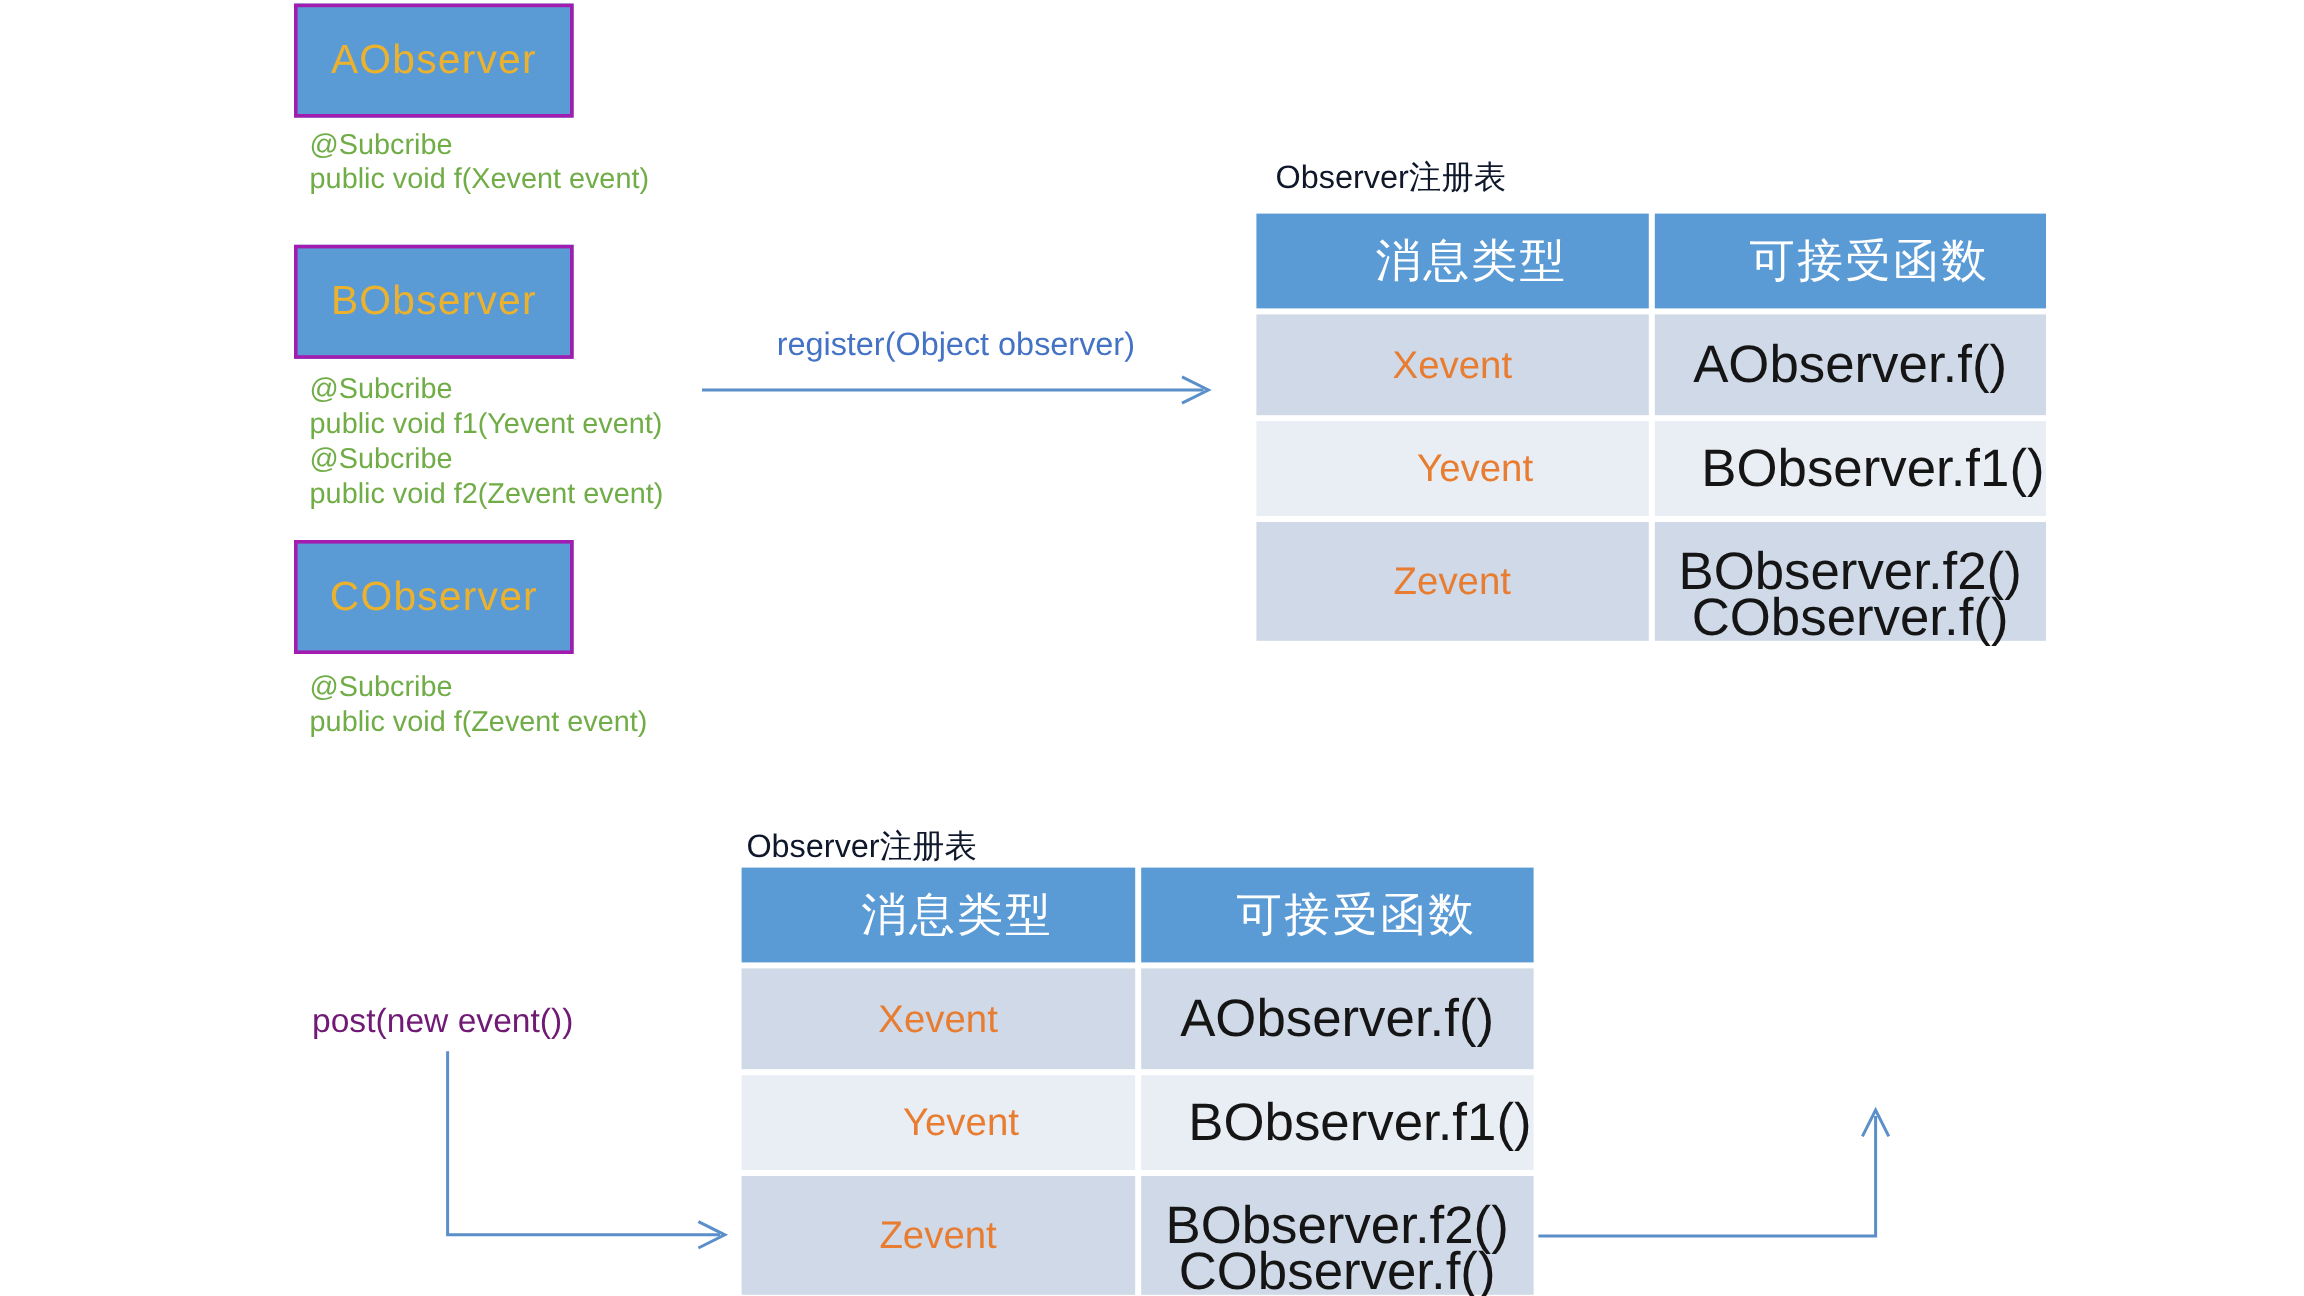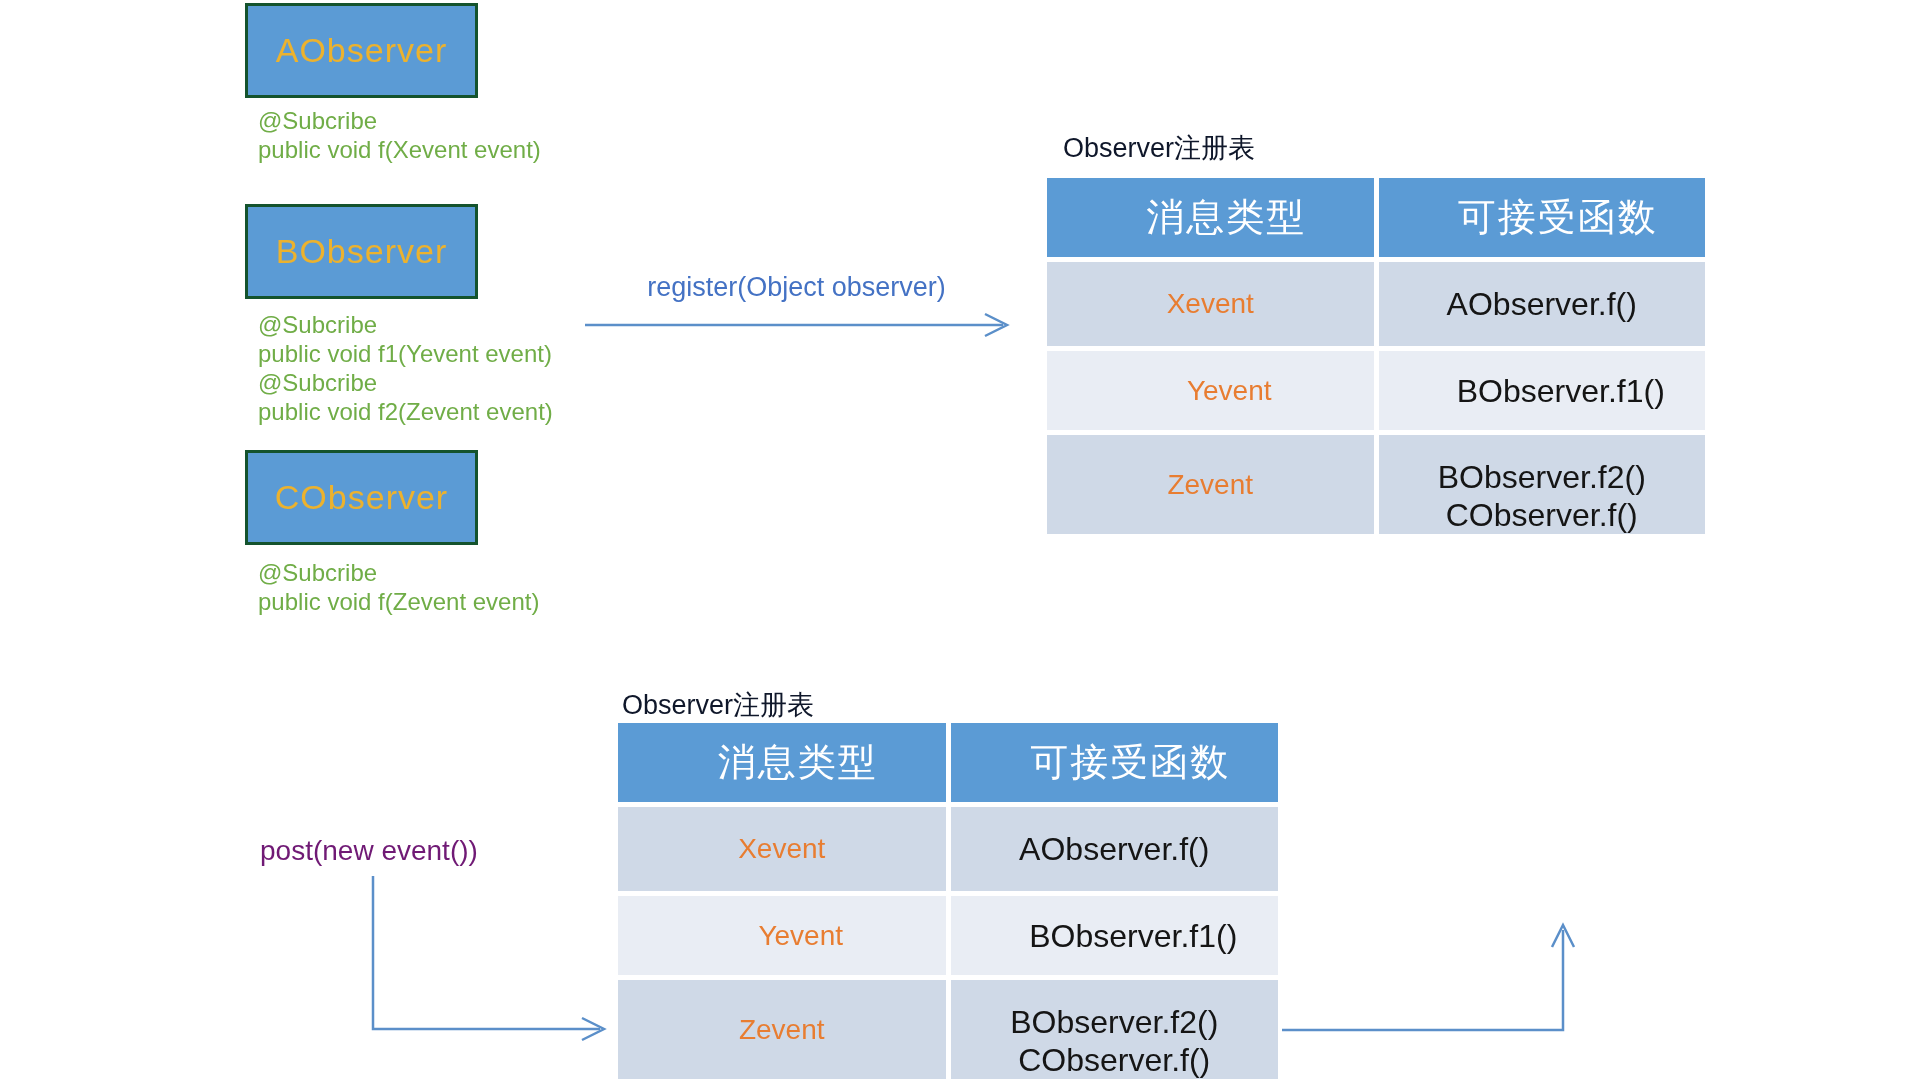--- a/index.html
+++ b/index.html
@@ -3,21 +3,21 @@
 <meta charset="utf-8">
 <style>
   html,body{margin:0;padding:0;background:#ffffff;}
   .canvas{
     position:relative;width:1920px;height:1080px;background:#ffffff;
     font-family:"Liberation Sans", sans-serif;overflow:hidden;
   }
   
   .obs-box{
     position:absolute;left:245px;width:227px;height:89px;
-    background:#5b9bd5;border:3px solid #14532d;
+    background:#5b9bd5;border:3px solid #a21caf;
     display:flex;align-items:center;justify-content:center;
   }
   .obs-box span{color:#ecb22e;font-size:34px;letter-spacing:1px;}
   
   .green-note{
     position:absolute;left:258px;color:#70ad47;font-size:24px;line-height:29px;
     white-space:nowrap;
   }
   
   .reg-label{
@@ -31,22 +31,22 @@
   .tbl-label{position:absolute;color:#0f172a;font-size:27px;white-space:nowrap;}
   .tbl{
     position:absolute;display:grid;grid-template-columns:1fr 1fr;gap:5px;
     grid-template-rows:79px 84px 79px 99px;background:#ffffff;
   }
   .cell{display:flex;align-items:center;justify-content:center;text-align:center;}
   .hdr{background:#5b9bd5;color:#ffffff;font-size:38px;
        font-family:"Liberation Serif", serif;letter-spacing:2px;padding-left:32px;}
   .odd{background:#cfd9e7;}
   .even{background:#e9edf4;padding-left:38px;}
-  .ev{color:#e87d31;font-size:28px;}
-  .fn{color:#151515;font-size:32px;line-height:38px;}
+  .ev{color:#e87d31;font-size:32px;}
+  .fn{color:#151515;font-size:44px;line-height:38px;}
   .col{flex-direction:column;justify-content:flex-end;}
   
   .refl-note{
     position:absolute;left:1422px;top:795px;color:#151515;font-size:27px;
     line-height:40px;white-space:nowrap;
   }
   
   .arrows{position:absolute;left:0;top:0;width:1920px;height:1080px;pointer-events:none;}
   .arrows path{stroke:#5b8fc9;stroke-width:2.5;fill:none;}
 </style>

